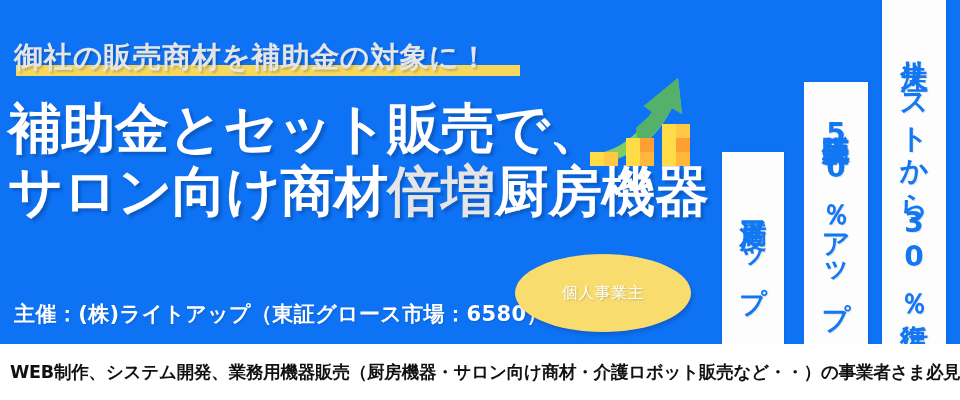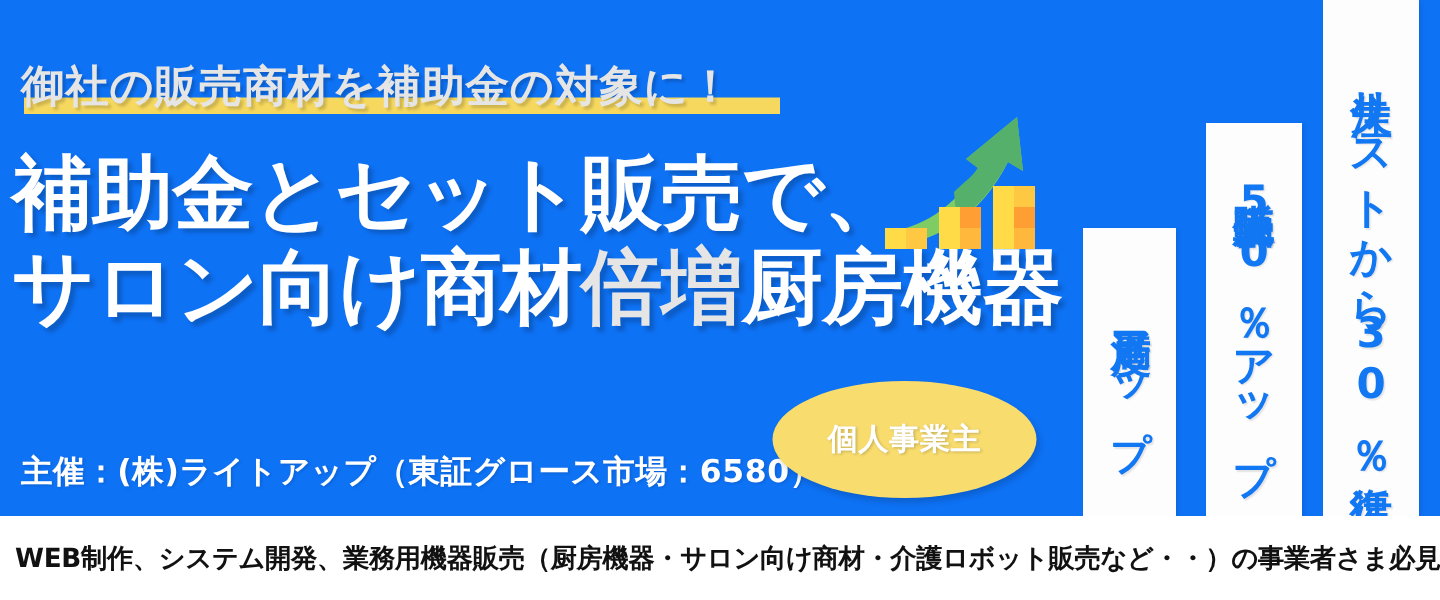--- a/index.html
+++ b/index.html
@@ -107,22 +107,22 @@
     height: 78px;
     background: #F8DC6E;
     border-radius: 50%;
     display: flex;
     flex-direction: column;
     align-items: center;
     justify-content: center;
     box-shadow: 2px 3px 4px rgba(0,0,0,0.16);
   }
   .badge-line {
-    font-size: 20px;
-    font-weight: bold;
+    font-size: 16px;
+    font-weight: normal;
     color: #ffffff;
     line-height: 1.28;
     letter-spacing: 0.5px;
     white-space: nowrap;
     text-shadow: 1px 1px 2px rgba(0,0,0,0.20);
   }
 
   
   .vpanel {
     position: absolute;

